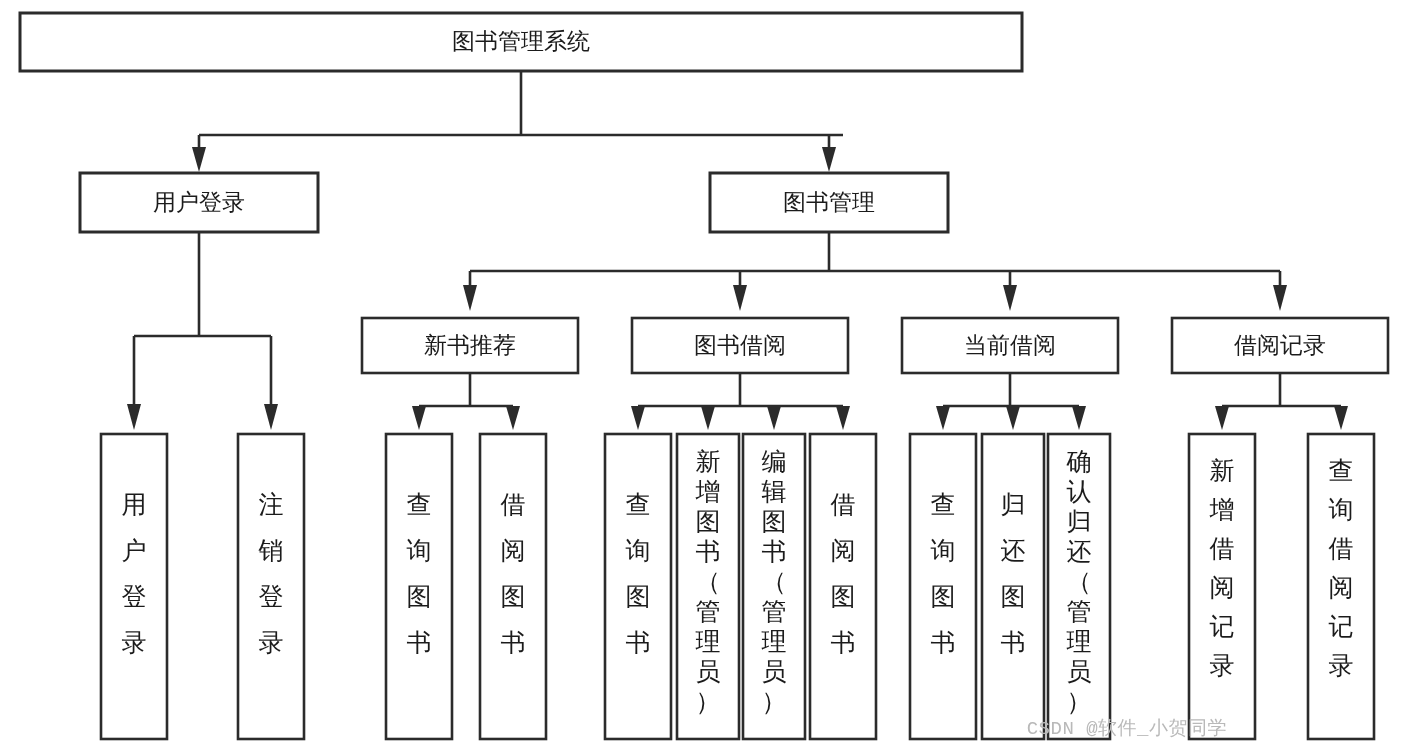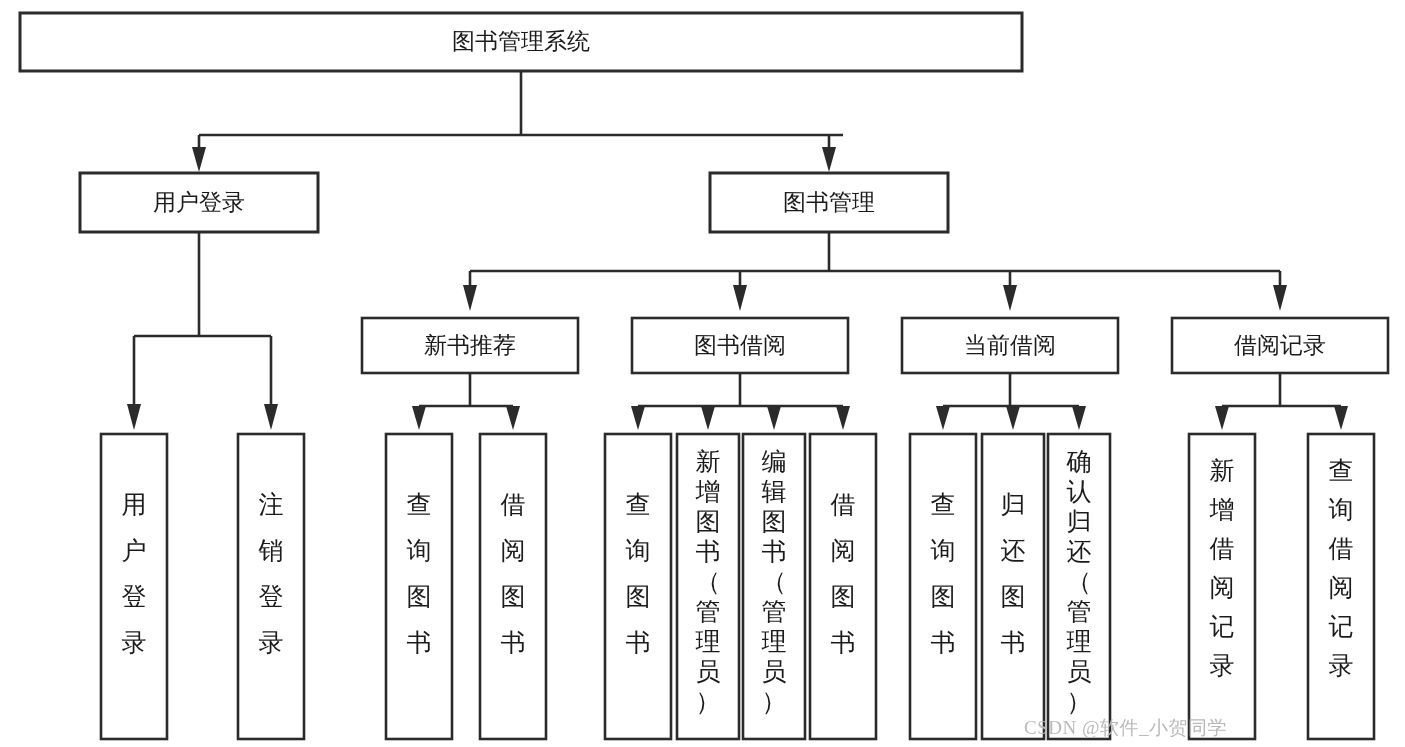--- a/index.html
+++ b/index.html
@@ -54,21 +54,21 @@
   .leaf-label {
     font-family: "Liberation Sans", "DejaVu Sans", sans-serif;
     font-size: 25px;
     fill: #1b1b1b;
     text-anchor: middle;
   }
   .watermark {
     position: absolute;
     right: 14px;
     bottom: 6px;
-    font-family: Liberation Serif, serif;
+    font-family: Liberation Mono, monospace;
     font-size: 19px;
     color: #b9b9b9;
     letter-spacing: 0.5px;
     white-space: nowrap;
   }
 </style>
 </head>
 <body>
 
 <div id="chart-root">

